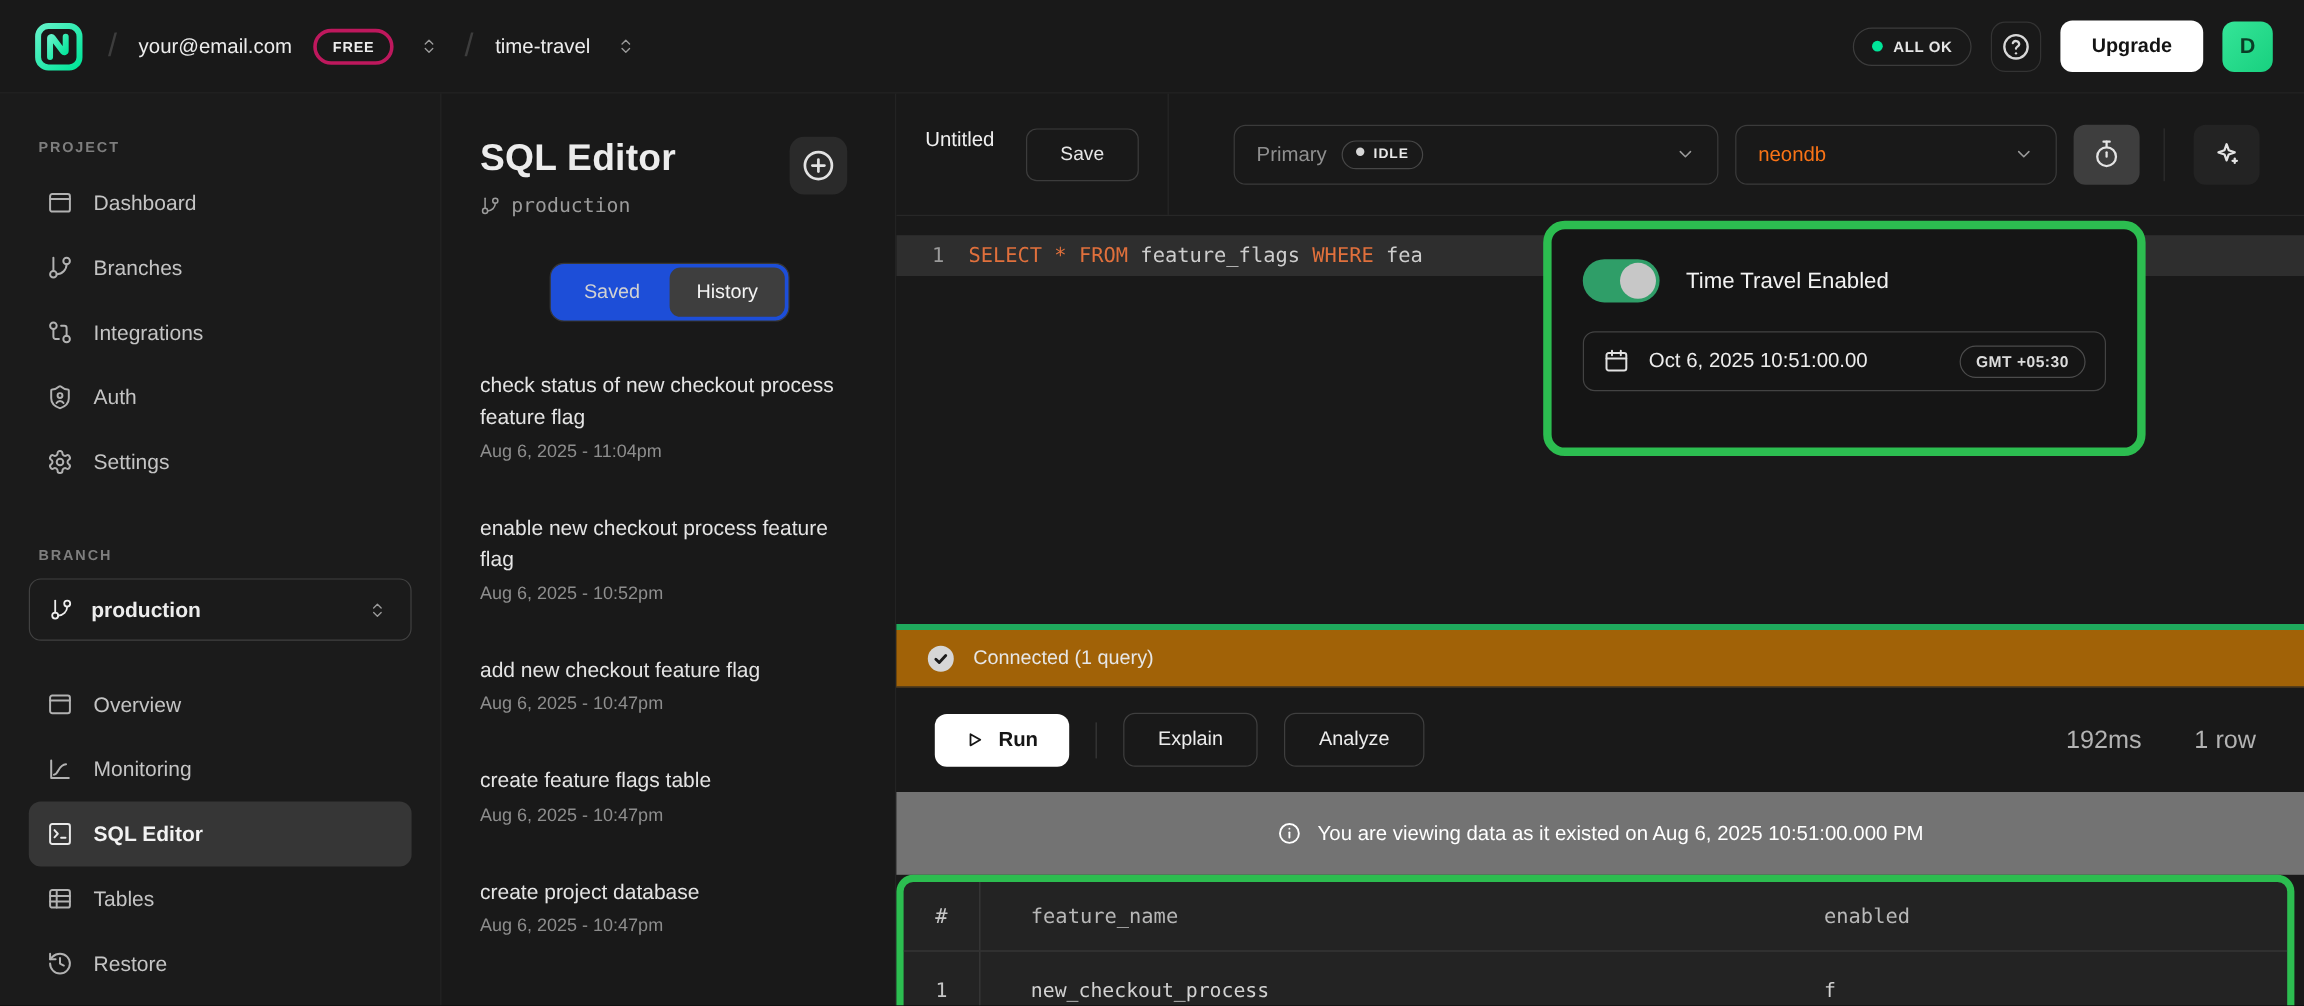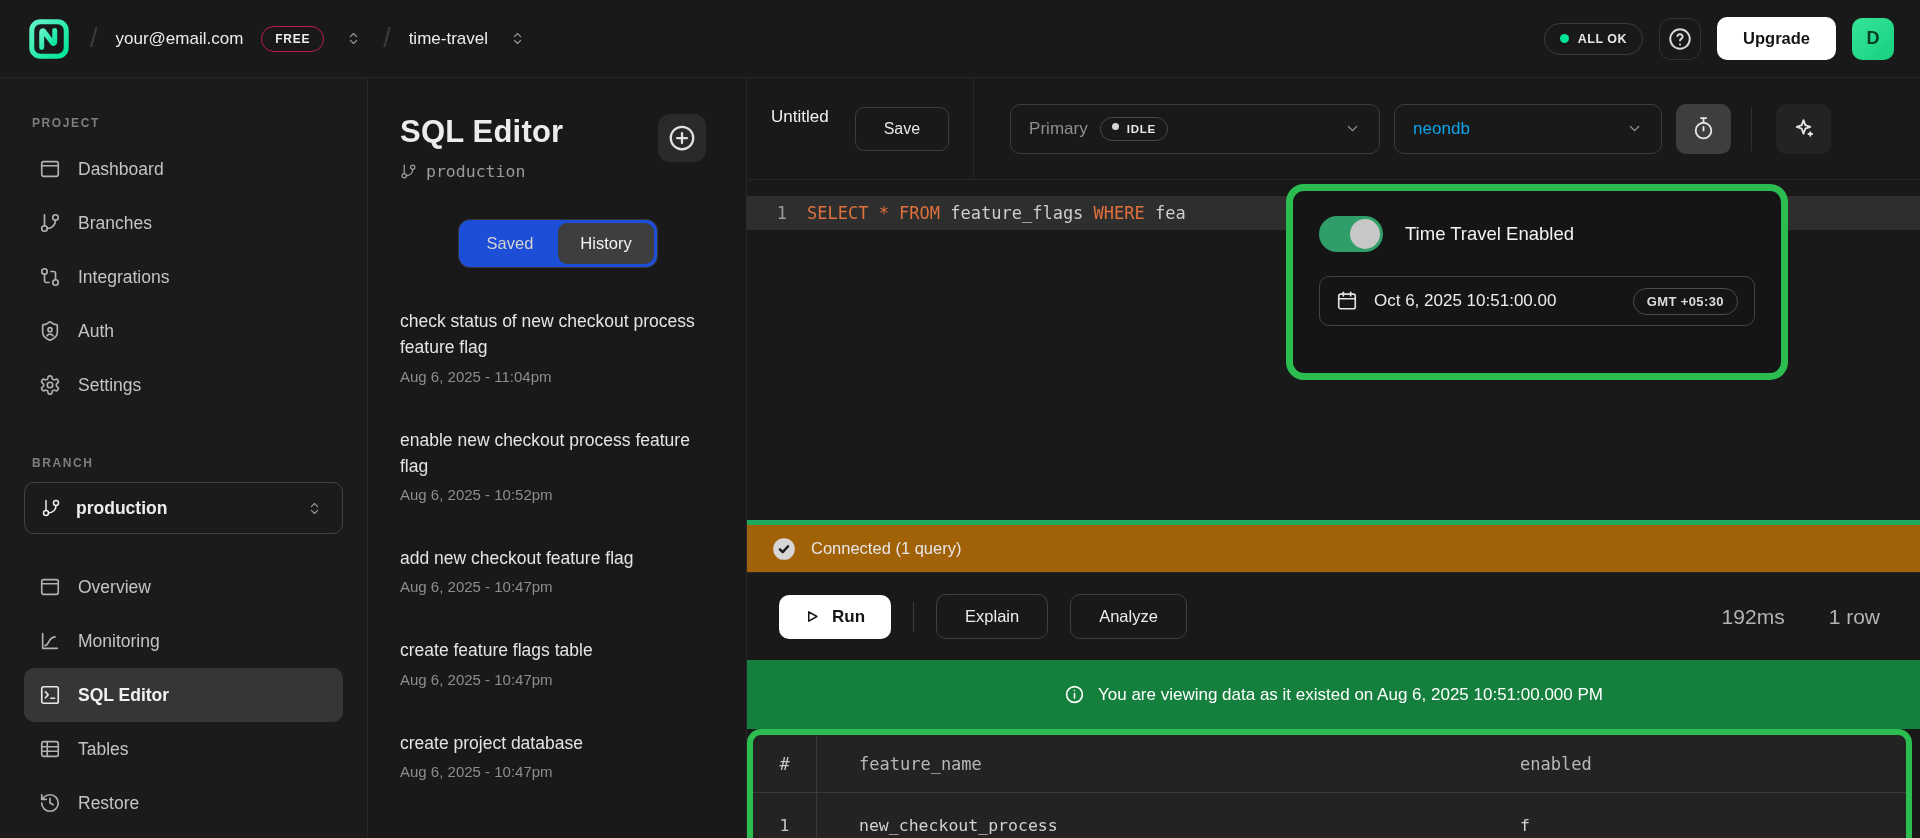--- a/index.html
+++ b/index.html
@@ -14,21 +14,21 @@
   .ic { stroke:currentColor; fill:none; stroke-width:1.8; stroke-linecap:round; stroke-linejoin:round; }
 
   
   .topbar {
     position:absolute; top:0; left:0; right:0; height:78px;
     display:flex; align-items:center; padding:0 26px; gap:18px;
     border-bottom:1px solid #272727; background:#191919;
   }
   .crumb-slash { color:#3d3d3d; font-size:27px; font-weight:300; user-select:none; }
   .acct-email { font-size:17px; color:#ececec; }
-  .badge-free { border:1px solid #be185d; border-radius:999px; padding:5px 13px;
+  .badge-free { border:3px solid #be185d; border-radius:999px; padding:5px 13px;
     font-size:12px; font-weight:700; letter-spacing:.7px; color:#ededed; }
   .chev-ud { color:#9a9a9a; padding:4px; }
   .proj-name { font-size:17px; color:#ececec; }
   .topbar-right { margin-left:auto; display:flex; align-items:center; gap:16px; }
   .pill-allok { display:flex; align-items:center; gap:9px; border:1px solid #3c3c3c;
     border-radius:999px; padding:8px 15px; font-size:12.5px; font-weight:700; letter-spacing:.5px; color:#e6e6e6; }
   .dot-green { width:9px; height:9px; border-radius:50%; background:#00e599; }
   .btn-help { width:42px; height:42px; border:1px solid #333; border-radius:12px;
     display:grid; place-items:center; background:transparent; color:#d8d8d8; }
   .btn-upgrade { background:#ffffff; color:#141414; border:none; border-radius:10px;
@@ -78,22 +78,22 @@
   .rightpanel { position:absolute; top:78px; left:747px; right:0; bottom:0; background:#191919; }
   .editor-toolbar { height:102px; border-bottom:1px solid #272727; display:flex; align-items:center; }
   .etb-left { display:flex; align-items:flex-start; gap:26px; padding:0 24px; }
   .tab-name { font-size:17px; color:#f0f0f0; }
   .btn-save { border:1px solid #3c3c3c; background:transparent; border-radius:9px;
     padding:12px 28px; font-size:16px; color:#e6e6e6; font-family:inherit; }
   .etb-vdiv { width:1px; align-self:stretch; background:#272727; }
   .etb-right { display:flex; align-items:center; gap:14px; padding:0 36px; flex:1; }
   .select-box { display:flex; align-items:center; gap:12px; border:1px solid #3b3b3b;
     border-radius:10px; height:50px; padding:0 18px; }
-  .sel-primary { width:370px; color:#8f8f8f; font-size:17px; }
-  .sel-neondb { width:268px; color:#0ea5e9; font-size:17px; }
+  .sel-primary { width:404px; color:#8f8f8f; font-size:17px;margin-left:18px; }
+  .sel-neondb { width:268px; color:#f97316; font-size:17px; }
   .idle-pill { display:flex; align-items:flex-start; gap:8px; border:1px solid #474747;
     border-radius:999px; padding:5px 11px; }
   .idle-dot { width:7px; height:7px; border-radius:50%; background:#d6d6d6; }
   .idle-txt { font-size:11.5px; font-weight:700; letter-spacing:.8px; color:#e8e8e8; }
   .sel-chev { margin-left:auto; color:#9a9a9a; }
   .btn-sq { width:55px; height:50px; border-radius:10px; border:none; display:grid; place-items:center; color:#e4e4e4; }
   .btn-timetravel { background:#3e3e3e; }
   .btn-ai { background:#232323; margin-left:4px; }
   .tool-vdiv { width:1px; height:44px; background:#2f2f2f; margin:0 6px; }
 
@@ -126,21 +126,21 @@
   .actions-row { height:87px; display:flex; align-items:center; gap:22px; padding:0 40px 0 32px; }
   .btn-run { display:flex; align-items:center; gap:12px; background:#ffffff; color:#161616;
     border:none; border-radius:10px; padding:12px 26px; font-size:17px; font-weight:600; font-family:inherit; }
   .act-vdiv { width:1px; height:30px; background:#3a3a3a; }
   .btn-ghost { border:1px solid #3f3f3f; background:transparent; border-radius:10px;
     padding:12px 28px; font-size:16.5px; color:#ececec; font-family:inherit; }
   .act-spacer { flex:1; }
   .stat-txt { font-size:21px; color:#b3b3b3; }
   .stat-txt + .stat-txt { margin-left:22px; }
 
-  .tt-banner { height:69px; background:#15803d; display:flex; align-items:center; justify-content:center;
+  .tt-banner { height:69px; background:#737373; display:flex; align-items:center; justify-content:center;
     gap:13px; color:#ffffff; font-size:17px; }
 
   .results-table { margin-right:8px; border:6px solid #2cbd50; border-radius:14px;
     background:#232323; overflow:hidden; height:160px; }
   .tr { display:flex; align-items:stretch; font-family:"DejaVu Sans Mono", monospace; }
   .tr.head { height:58px; color:#b8b8b8; font-size:17px; border-bottom:1px solid #3a3a3a; }
   .tr.body { height:64px; color:#d2d2d2; font-size:16.5px; }
   .td { display:flex; align-items:center; }
   .col-num { width:64px; justify-content:center; border-right:1px solid #3a3a3a; flex:none; color:#c6c6c6; }
   .col-feature { flex:1; padding-left:42px; }

